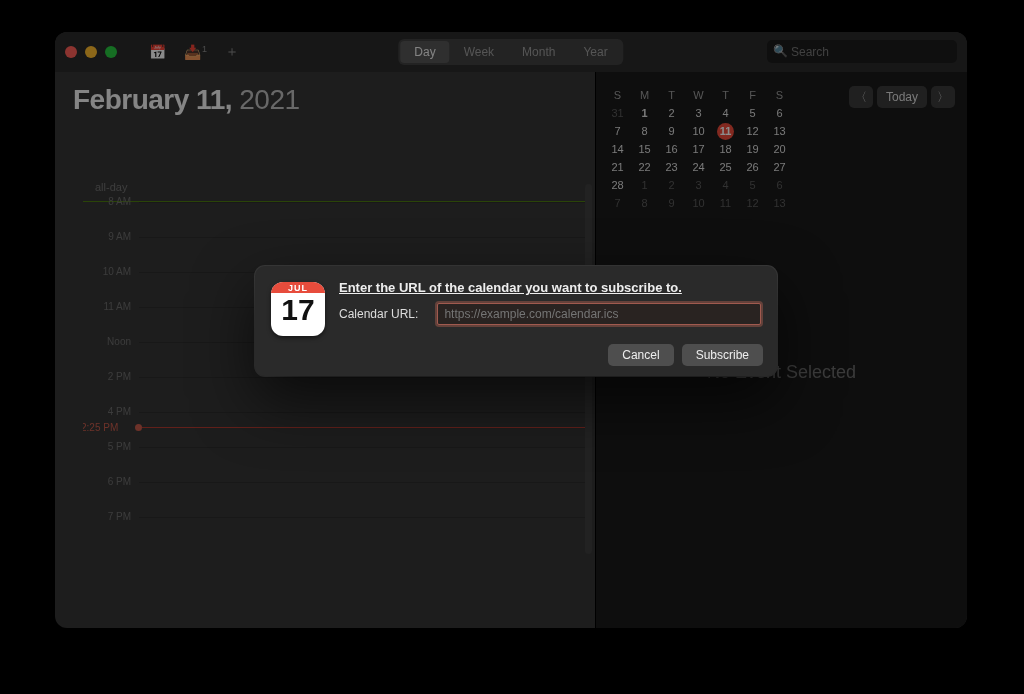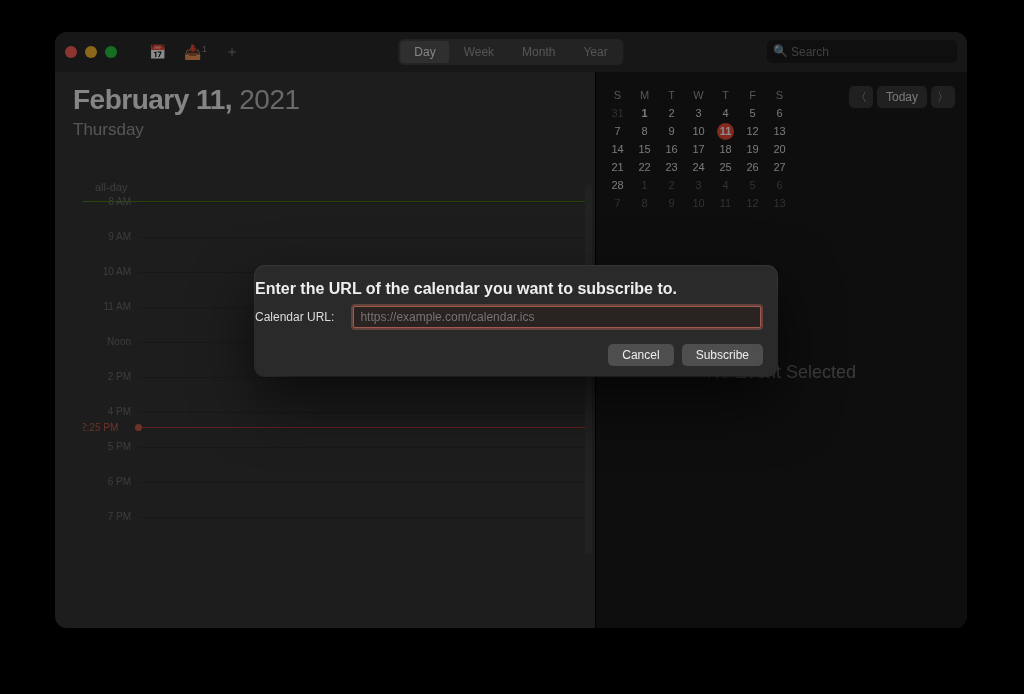--- a/index.html
+++ b/index.html
@@ -67,21 +67,21 @@
   .dialog {
     position:absolute; left:200px; top:234px; width:522px; height:110px;
     background:#2a2a2a; border-radius:10px; box-shadow:0 24px 60px rgba(0,0,0,.65), 0 0 0 1px #3b3b3b;
     display:flex;
     z-index:50;
   }
   .dialog .appicon { width:54px; height:54px; margin:16px 14px 0 16px; border-radius:12px; background:#fff; display:flex; flex-direction:column; align-items:center; overflow:hidden; box-shadow:0 2px 4px rgba(0,0,0,.5);}
   .dialog .appicon .bar{ background:#e74c3c; color:#fff; font-size:9px; font-weight:700; width:100%; text-align:center; padding:1px 0 0; letter-spacing:1px;}
   .dialog .appicon .num{ font-size:30px; font-weight:600; color:#111; line-height:34px; display:flex; align-items:center; justify-content:center;}
   .dialog .content{ flex:1; padding:14px 16px 10px 0; color:#eee;}
-  .dialog .title{ font-size:16px; font-weight:700; }
+  .dialog .title{ font-size:13px; font-weight:700;text-decoration:underline; }
   .dialog .row{ display:flex; align-items:center; gap:19px; margin-top:8px;}
   .dialog .row label{ font-size:12px; color:#ddd;}
   .dialog .row input{ flex:1; height:22px; background:#292321; border:1px solid #a05a4f; color:#968a85; font-size:12px; padding:0 6px; border-radius:2px; box-shadow:0 0 0 2px rgba(210,110,90,.35);}
   .dialog .btns{ position:absolute; right:14px; bottom:10px; display:flex; gap:8px;}
   .dialog .btns button{ border:none; border-radius:5px; background:#4e4e4e; color:#eee; font-size:12px; padding:4px 14px;}
 </style>
 </head>
 <body>
 
 <div class="window">
@@ -113,21 +113,20 @@
       <span class="sicon">🔍</span>
       <input type="text" placeholder="Search" style="">
     </div>
   </div>
 
   <div class="leftpane dim">
     <div class="datetitle">
       <b>February 11,</b>
       <span>2021</span>
     </div>
-    <div class="dayname">Thursday</div>
 
     <div class="daygrid" id="daygrid">
       <div class="allday">all-day</div>
 
     <div class="hourrow">
           <span class="lbl">8 AM</span>
           <span class="ln"></span>
         </div>
         <div class="hourrow">
           <span class="lbl">9 AM</span>
@@ -249,20 +248,24 @@
             </tr>
           </tbody>
         </table>
     </div>
     <div class="inspector">
       <span class="msg">No Event Selected</span>
     </div>
   </div>
 
   <div class="dialog">
+    <div class="appicon">
+      <div class="bar">JUL</div>
+      <div class="num">17</div>
+    </div>
     <div class="content">
       <div class="title">Enter the URL of the calendar you want to subscribe to.</div>
       <div class="row">
         <label>Calendar URL:</label>
         <input type="text" placeholder="https://example.com/calendar.ics" style="">
       </div>
     </div>
     <div class="btns">
       <button>Cancel</button>
       <button>Subscribe</button>

